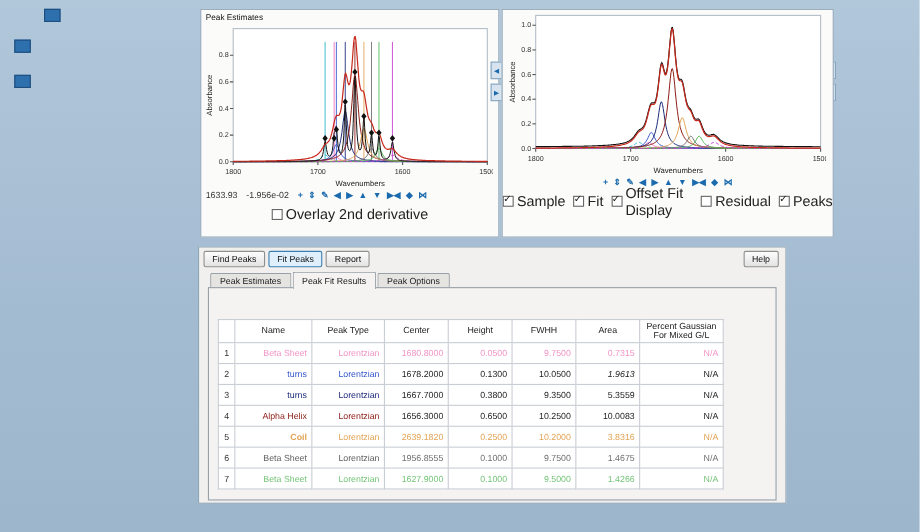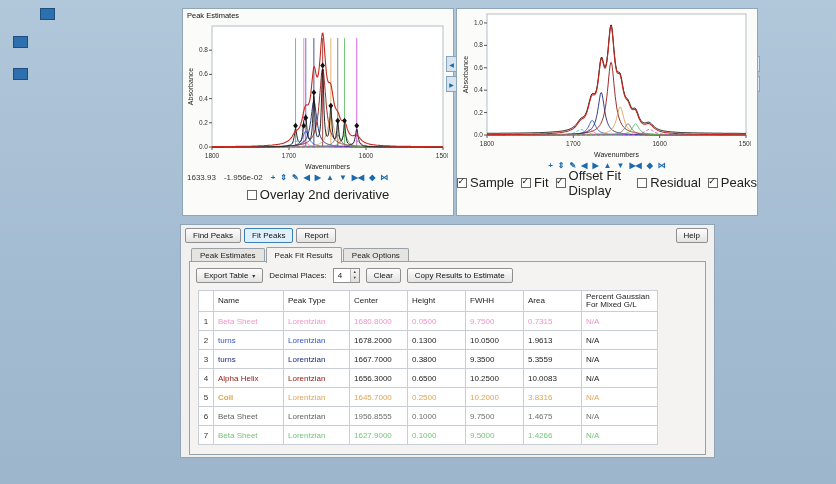--- a/index.html
+++ b/index.html
@@ -31,22 +31,22 @@
   .tab.active{background:#f4f3f1;height:15px;margin-bottom:-1px;z-index:3;position:relative}
   .content-box{position:absolute;left:8px;top:36px;width:515px;height:192px;background:#f4f3f1;border:1px solid #98a0a8;overflow:hidden}
   .table-toolbar{position:absolute;top:6px;left:6px;display:flex;align-items:center;gap:6px;font-size:8px;color:#222}
   .caret{font-size:6px;margin-left:4px;color:#333}
   .spinner{display:inline-flex;border:1px solid #8f8f8f;background:#fff;height:13px;align-items:stretch}
   .spin-val{font-size:8px;padding:0 4px;display:flex;align-items:center;min-width:8px}
   .spin-btns{display:flex;flex-direction:column;border-left:1px solid #bbb;background:linear-gradient(#f6f6f6,#dedede)}
   .sb{font-size:4px;line-height:5.5px;padding:0 2px;color:#444;cursor:pointer}
   table.results{border-collapse:collapse;background:#fff;position:absolute;top:28px;left:8px;table-layout:fixed}
   table.results th,table.results td{border:1px solid #c9ced4;font-size:8px;padding:1px 4px;overflow:hidden;white-space:nowrap}
-  table.results th{font-weight:normal;text-align:left;white-space:pre-line;line-height:8.5px;height:18px;color:#222}
-  table.results td{height:16px;text-align:left}
+  table.results th{font-weight:normal;text-align:center;white-space:pre-line;line-height:8.5px;height:18px;color:#222}
+  table.results td{height:16px;text-align:right}
   table.results td.num{text-align:center;color:#333}
 </style>
 </head>
 <body>
 
 <div class="stage">
 
   <div class="wbtn" style="left:40px;top:8px"></div>
   <div class="wbtn" style="left:13px;top:36px"></div>
   <div class="wbtn" style="left:13px;top:68px"></div>
@@ -217,36 +217,20 @@
       </div>
     <button class="btn help-btn">Help</button>
 
     <div class="tabstrip">
         <span class="tab">Peak Estimates</span>
         <span class="tab active">Peak Fit Results</span>
         <span class="tab">Peak Options</span>
       </div>
 
     <div class="content-box">
-      <div class="table-toolbar">
-        <button class="btn">
-          <span>Export Table</span>
-          <span class="caret">▾</span>
-        </button>
-        <span>Decimal Places:</span>
-        <span class="spinner">
-          <span class="spin-val">4</span>
-          <span class="spin-btns">
-            <span class="sb">▲</span>
-            <span class="sb">▼</span>
-          </span>
-        </span>
-        <button class="btn">Clear</button>
-        <button class="btn">Copy Results to Estimate</button>
-      </div>
 
       <table class="results">
         <colgroup>
           <col style="width:15px">
             <col style="width:70px">
             <col style="width:66px">
             <col style="width:58px">
           <col style="width:58px">
             <col style="width:58px">
             <col style="width:58px">
@@ -276,21 +260,21 @@
               <td style="color: rgb(242, 148, 198);">0.7315</td>
               <td style="color: rgb(242, 148, 198);">N/A</td>
             </tr>
             <tr>
               <td class="num" style="color: rgb(51, 51, 51);">2</td>
               <td style="color: rgb(51, 86, 204);">turns</td>
               <td style="color: rgb(51, 86, 204);">Lorentzian</td>
               <td style="color: rgb(28, 28, 28);">1678.2000</td>
               <td style="color: rgb(28, 28, 28);">0.1300</td>
               <td style="color: rgb(28, 28, 28);">10.0500</td>
-              <td style="color: rgb(28, 28, 28);">1.9613</td>
+              <td style="color: rgb(28, 28, 28); font-style: italic;">1.9613</td>
               <td style="color: rgb(28, 28, 28);">N/A</td>
             </tr>
             <tr>
               <td class="num" style="color: rgb(51, 51, 51);">3</td>
               <td style="color: rgb(27, 42, 120);">turns</td>
               <td style="color: rgb(27, 42, 120);">Lorentzian</td>
               <td style="color: rgb(28, 28, 28);">1667.7000</td>
               <td style="color: rgb(28, 28, 28);">0.3800</td>
               <td style="color: rgb(28, 28, 28);">9.3500</td>
               <td style="color: rgb(28, 28, 28);">5.3559</td>
@@ -303,21 +287,21 @@
               <td style="color: rgb(28, 28, 28);">1656.3000</td>
               <td style="color: rgb(28, 28, 28);">0.6500</td>
               <td style="color: rgb(28, 28, 28);">10.2500</td>
               <td style="color: rgb(28, 28, 28);">10.0083</td>
               <td style="color: rgb(28, 28, 28);">N/A</td>
             </tr>
             <tr>
               <td class="num" style="color: rgb(51, 51, 51);">5</td>
               <td style="color: rgb(226, 164, 85); font-weight: bold;">Coil</td>
               <td style="color: rgb(226, 164, 85);">Lorentzian</td>
-              <td style="color: rgb(226, 164, 85);">1645.7000</td>
+              <td style="color: rgb(226, 164, 85);">2639.1820</td>
               <td style="color: rgb(226, 164, 85);">0.2500</td>
               <td style="color: rgb(226, 164, 85);">10.2000</td>
               <td style="color: rgb(226, 164, 85);">3.8316</td>
               <td style="color: rgb(226, 164, 85);">N/A</td>
             </tr>
             <tr>
               <td class="num" style="color: rgb(51, 51, 51);">6</td>
               <td style="color: rgb(95, 95, 95);">Beta Sheet</td>
               <td style="color: rgb(95, 95, 95);">Lorentzian</td>
               <td style="color: rgb(111, 111, 111);">1956.8555</td>

